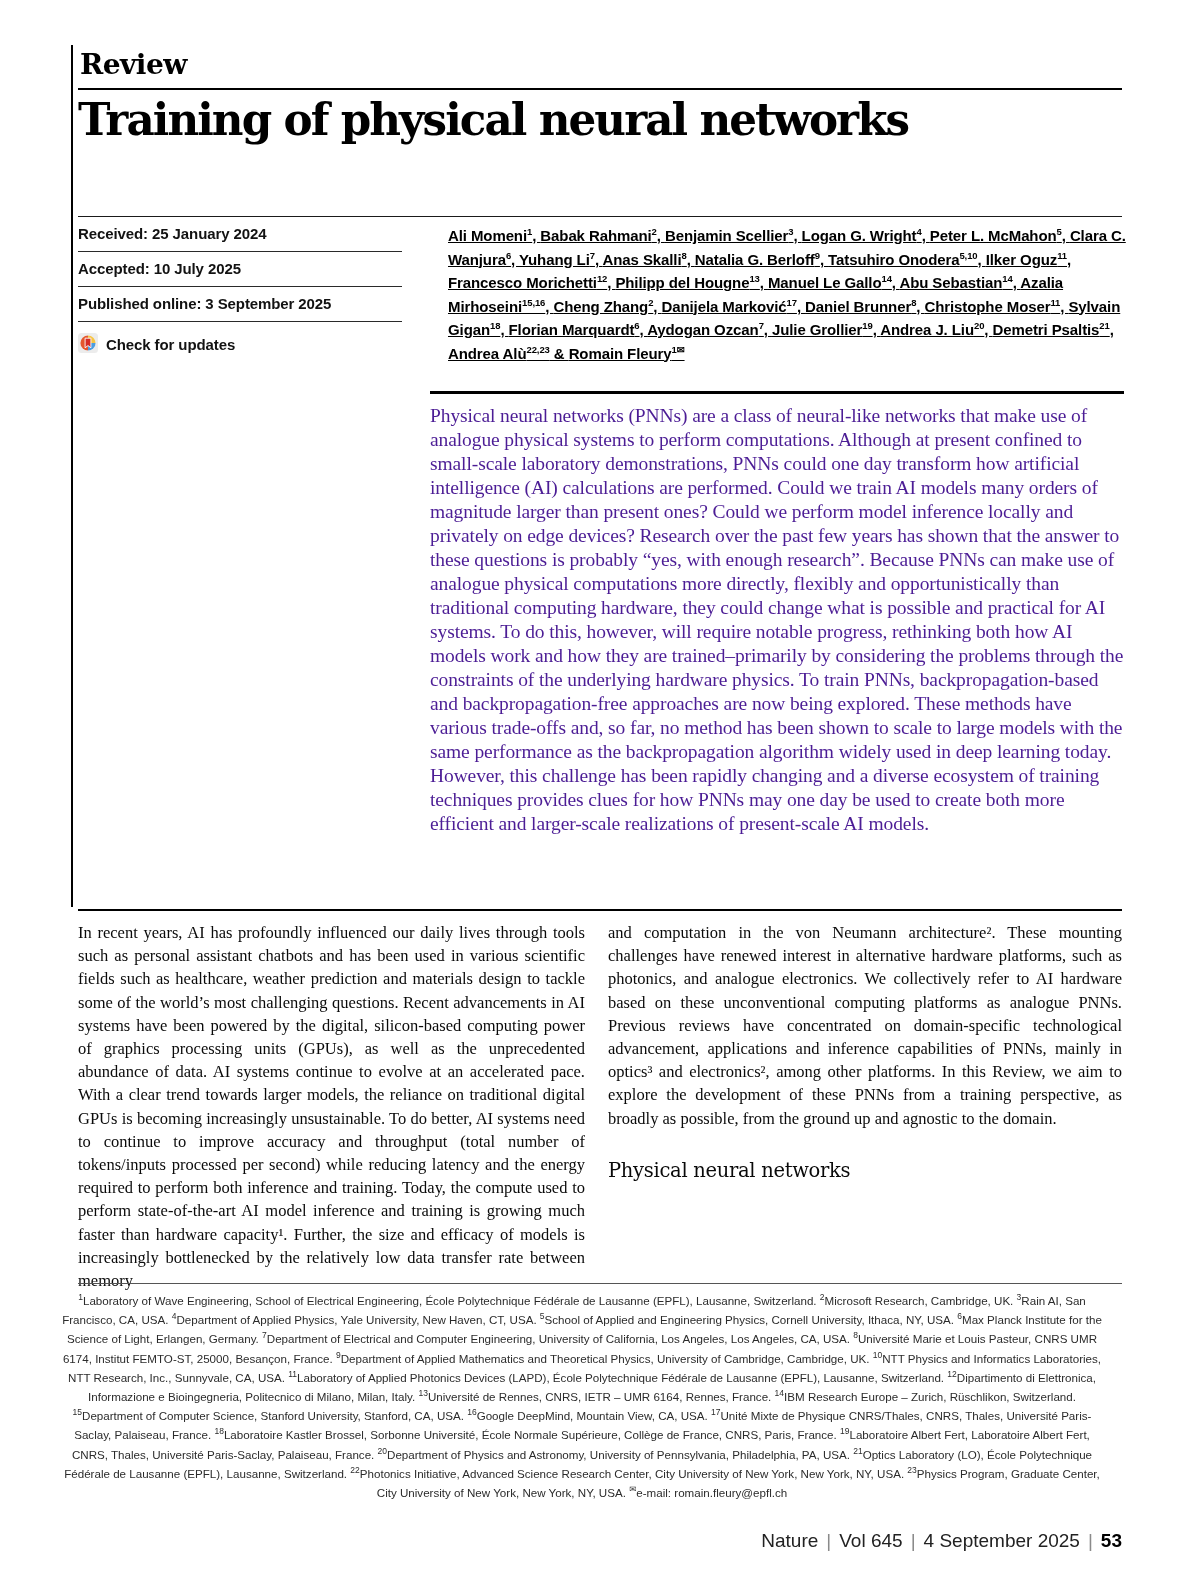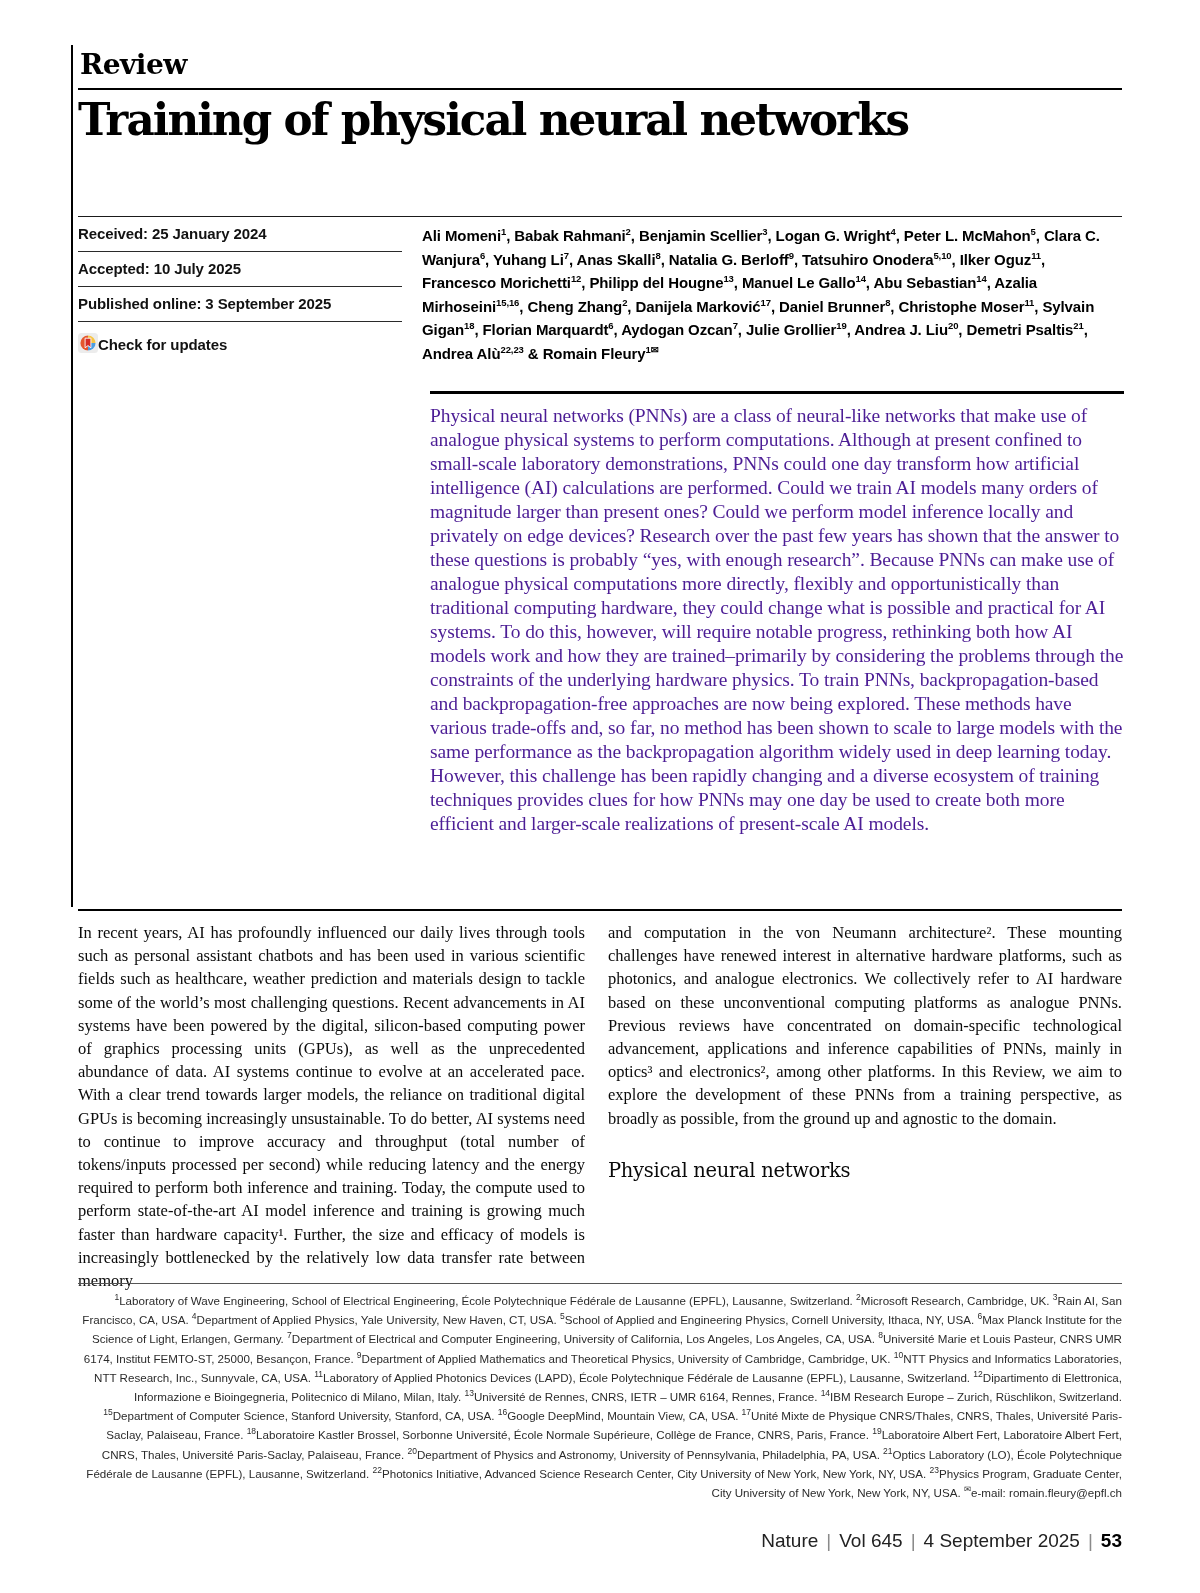--- a/index.html
+++ b/index.html
@@ -21,27 +21,27 @@
     transform:scaleX(0.97); transform-origin:left top; white-space:nowrap;
   }
 
   .top-rule { position:absolute; left:78px; top:216px; width:1044px; height:1px; background:#1a1a1a; }
 
   .meta {
     position:absolute; left:78px; top:217px; width:324px;
     font-family:"Liberation Sans", sans-serif; font-weight:700; font-size:15px; color:#121212;
   }
   .meta-row { padding:8px 0 9px 0; border-bottom:1px solid #2a2a2a; letter-spacing:-0.1px; }
-  .meta-row.updates { border-bottom:none; display:flex; align-items:center; padding-top:11px; }
+  .meta-row.updates { border-bottom:none; display:flex; align-items:center; gap:8px; padding-top:11px; }
   .crossmark { flex:0 0 auto; display:inline-block; }
 
   .authors {
-    position:absolute; left:422px; top:224px; width:696px;
+    position:absolute; left:448px; top:224px; width:696px;
     font-family:"Liberation Sans", sans-serif; font-weight:700; font-size:15px;
-    line-height:23.5px; color:#000; letter-spacing:-0.1px;
+    line-height:23.5px; color:#000; letter-spacing:-0.1px;text-decoration:underline;
   }
   .authors sup { font-size:9.5px; line-height:0; }
 
   .abstract {
     position:absolute; left:430px; top:391px; width:694px;
     border-top:3px solid #000; padding-top:10px;
     font-size:19.5px; line-height:24px; color:#4c1d95; letter-spacing:-0.1px;
   }
 
   .body-rule { position:absolute; left:78px; top:909px; width:1044px; height:2px; background:#000; }
@@ -52,23 +52,23 @@
   }
   .col1 { left:78px; width:507px; }
   .col2 { left:608px; width:514px; }
   .section-heading {
     font-family:"DejaVu Serif", serif; font-weight:400; font-size:19.5px;
     letter-spacing:-0.3px; text-align:left; margin:29px 0 6px 0;
   }
 
   .footnote-rule { position:absolute; left:78px; top:1283px; width:1044px; height:1px; background:#555; }
   .affiliations {
-    position:absolute; left:78px; top:1291px; width:1044px;
+    position:absolute; left:60px; top:1291px; width:1044px;
     font-family:"Liberation Sans", sans-serif; font-size:11.6px; line-height:19.2px;
-    color:#2b2b2b; text-align:right; letter-spacing:0;
+    color:#2b2b2b; text-align:center; letter-spacing:0;
   }
   .affiliations sup { font-size:8.5px; line-height:0; }
 
   .footer {
     position:absolute; left:78px; top:1530px; width:1044px; text-align:right;
     font-family:"Liberation Sans", sans-serif; font-size:19px; color:#222;
   }
   .footer .sep { color:#8a8a8a; margin:0 8px; font-weight:400; }
   .footer .page-num { font-weight:700; color:#000; }
 </style>

